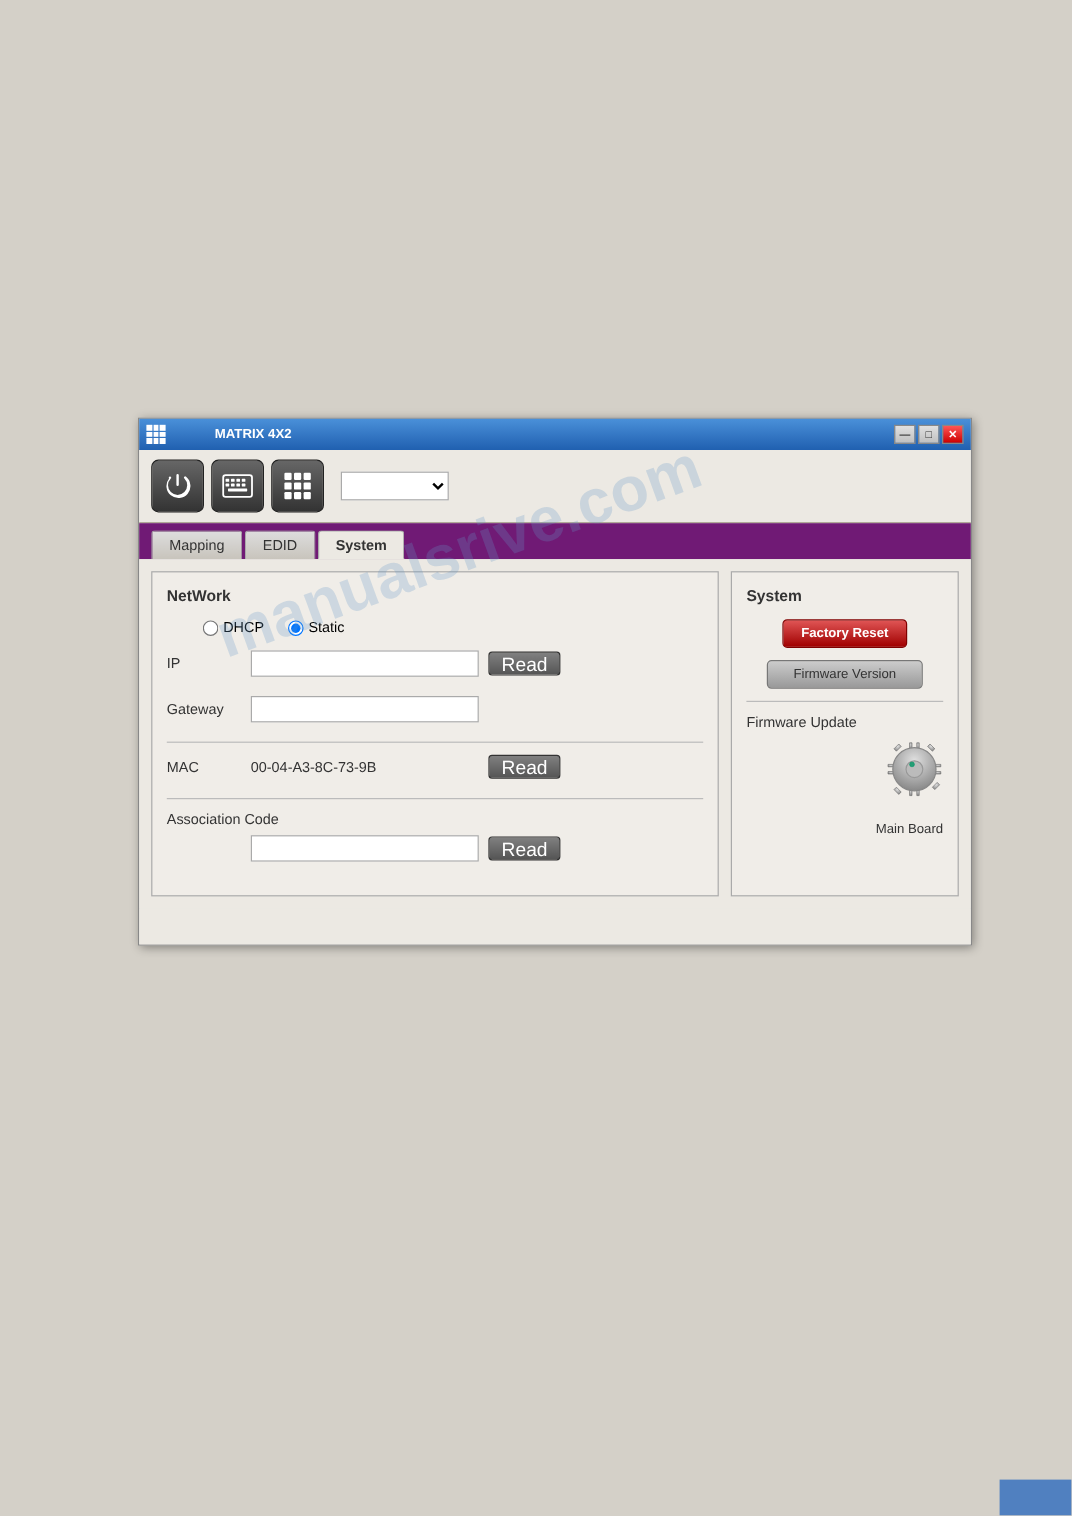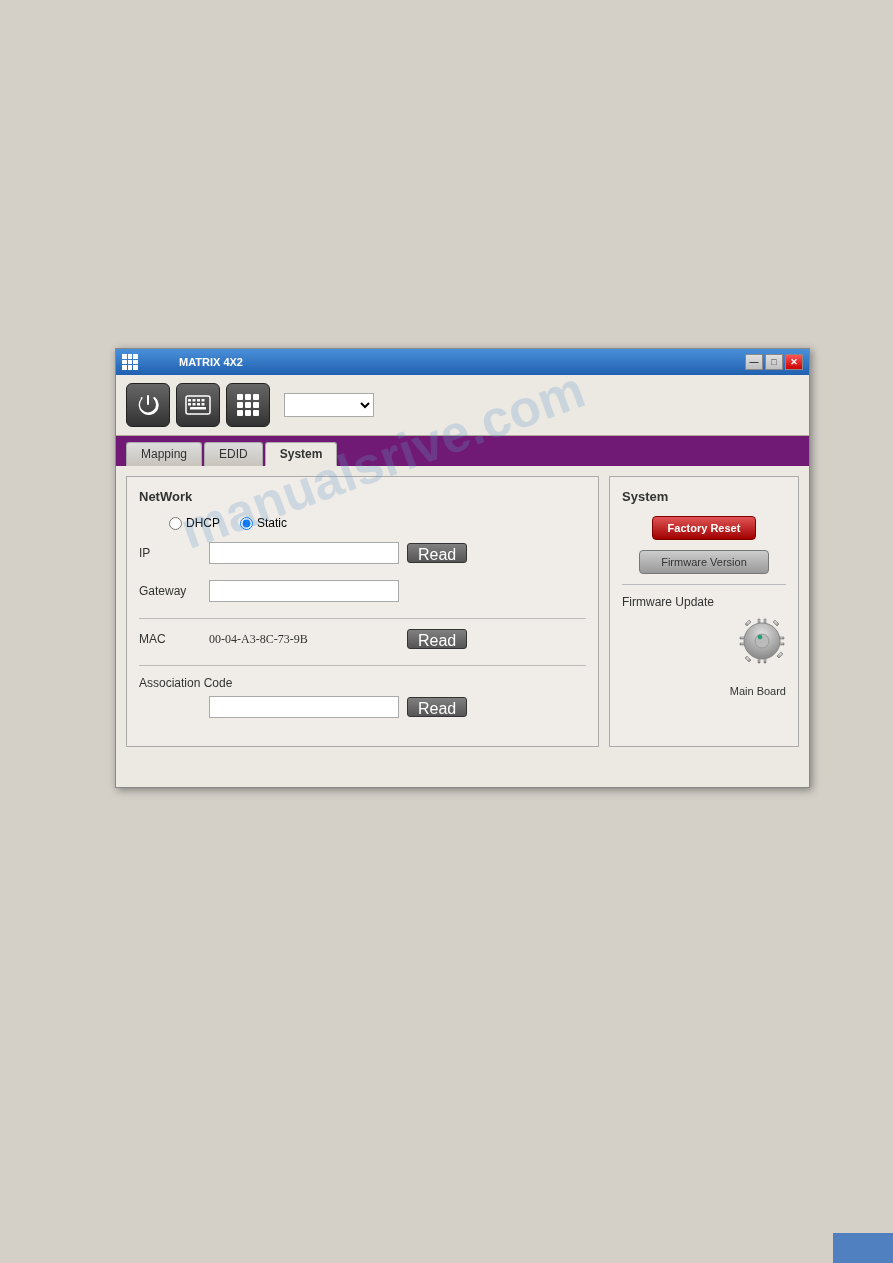--- a/index.html
+++ b/index.html
@@ -219,21 +219,20 @@
       border-radius: 3px;
       cursor: pointer;
       font-size: 11px;
       height: 22px;
     }
 
     .mac-value {
       font-size: 12px;
       color: #333;
       width: 190px;
-      font-family: Liberation Serif, serif;
     }
 
     .assoc-label {
       color: #333;
       font-size: 12px;
       margin-bottom: 6px;
     }
 
     
     .factory-reset-btn {

